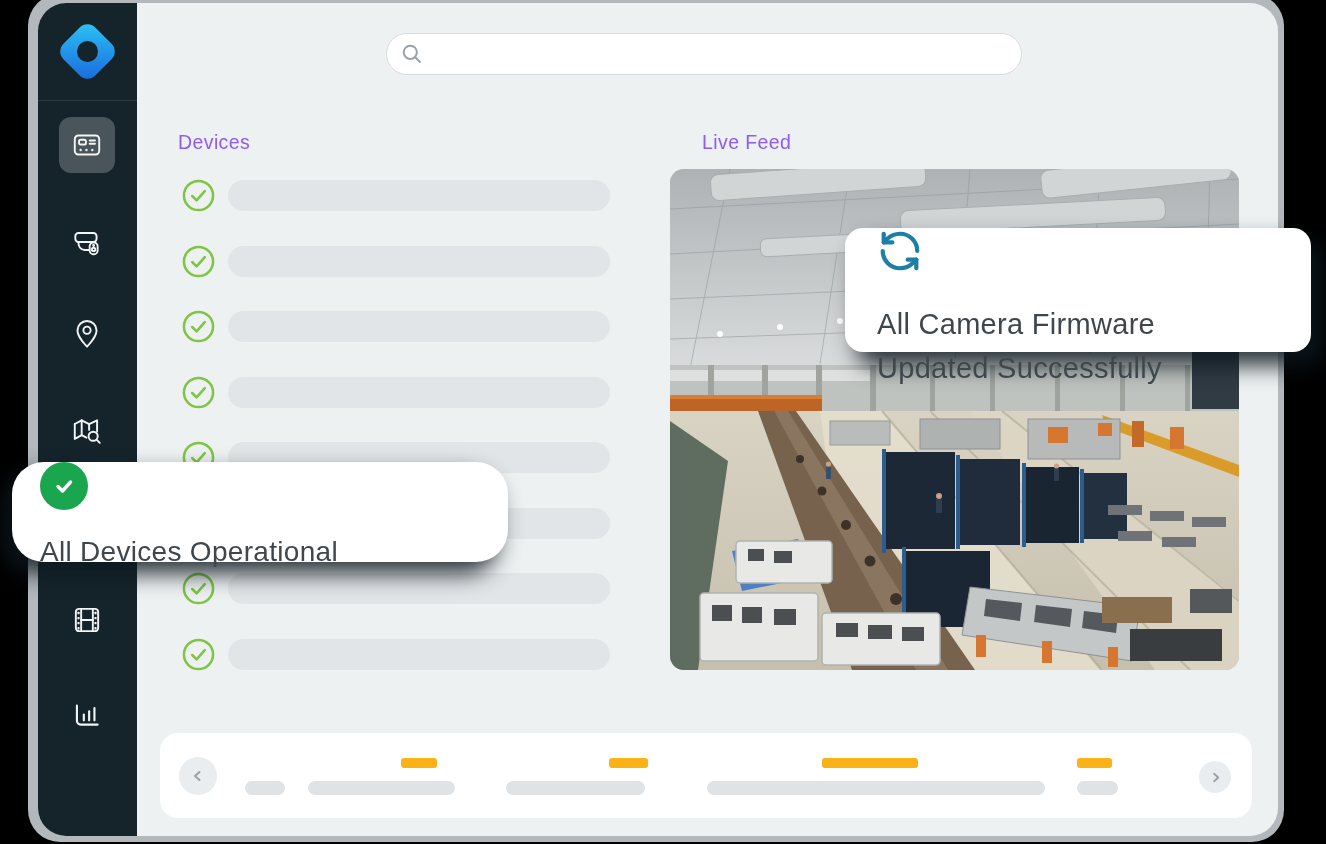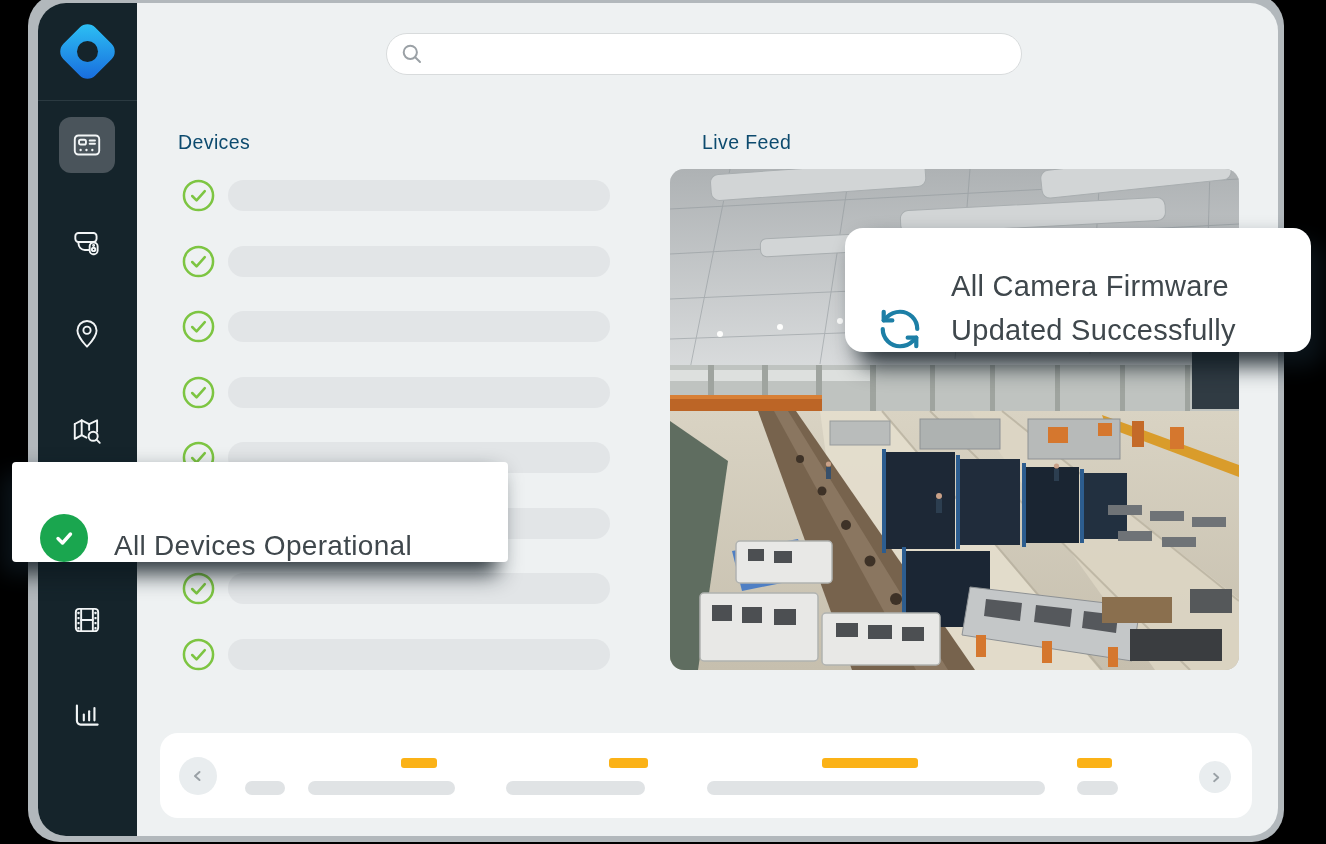--- a/index.html
+++ b/index.html
@@ -31,21 +31,21 @@
   .nav-btn svg{display:block;}
 
   
   .search-bar{position:absolute;left:348px;top:30px;width:636px;height:42px;background:#fff;
     border:1.5px solid #d8dbdc;border-radius:22px;display:flex;align-items:center;
     padding:0 14px;box-sizing:border-box;}
   .search-input{border:none;outline:none;flex:1;height:100%;font-size:16px;background:transparent;
     margin-left:9px;color:#3f474c;}
 
   
-  .section-heading{position:absolute;color:#0c4a6e;font-size:19.5px;font-weight:500;letter-spacing:.4px;}
+  .section-heading{position:absolute;color:#8b5cf6;font-size:19.5px;font-weight:500;letter-spacing:.4px;}
   #devices-heading{left:140px;top:128px;}
   #livefeed-heading{left:632px;top:128px;margin-left:32px;}
 
   
   .device-list{position:absolute;left:144px;top:176px;display:flex;flex-direction:column;gap:32.5px;}
   .device-row{display:flex;align-items:center;height:33px;}
   .dev-check{width:33px;height:33px;flex:0 0 33px;}
   .dev-skeleton{width:382px;height:31px;border-radius:15.5px;background:#e2e5e7;margin-left:13px;}
 
   
@@ -57,22 +57,22 @@
   .timeline{position:absolute;left:122px;top:730px;width:1092px;height:85px;background:#fff;border-radius:18px;}
   .tl-btn{position:absolute;border:none;border-radius:50%;background:#e9edef;display:flex;
     align-items:center;justify-content:center;cursor:pointer;padding:0;}
   #tl-left{left:19px;top:24px;width:38px;height:38px;}
   #tl-right{left:1039px;top:28px;width:32px;height:32px;}
   .tl-track{position:absolute;left:0;top:0;width:100%;height:100%;}
   .tl-gray{position:absolute;top:48px;height:14px;border-radius:7px;background:#e0e3e5;}
   .tl-yellow{position:absolute;top:25px;height:10px;border-radius:3px;background:#fbb217;}
 
   
-  .toast{position:absolute;background:#fff;display:flex;align-items:flex-end;z-index:6;}
-  #toast-devices{left:12px;top:462px;width:496px;height:100px;border-radius:4px;padding-left:28px;
+  .toast{position:absolute;background:#fff;display:flex;align-items:flex-start;z-index:6;flex-direction:column;}
+  #toast-devices{left:12px;top:462px;width:496px;height:100px;border-radius:32px;padding-left:28px;
     box-sizing:border-box;box-shadow:-10px 12px 22px rgba(13,24,31,.85);gap:26px;}
   #toast-firmware{left:845px;top:228px;width:466px;height:124px;border-radius:18px;padding-left:32px;
     box-sizing:border-box;box-shadow:12px 14px 22px rgba(13,24,31,.85);gap:28px;}
   .toast-text{font-size:28px;color:#3f474c;font-weight:500;letter-spacing:.3px;white-space:nowrap;}
   .toast-text.two-line{font-size:29px;line-height:44px;}
   .check-badge{width:48px;height:48px;border-radius:50%;background:#1aa64f;flex:0 0 48px;
     display:flex;align-items:center;justify-content:center;}
 </style>
 </head>
 <body>

